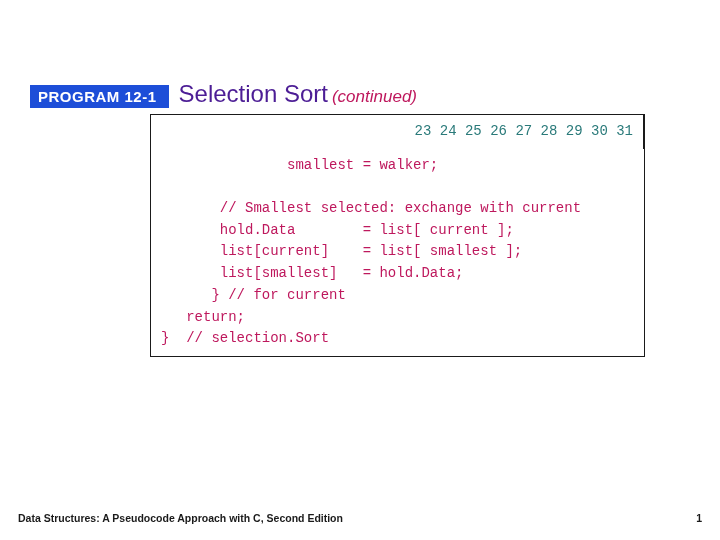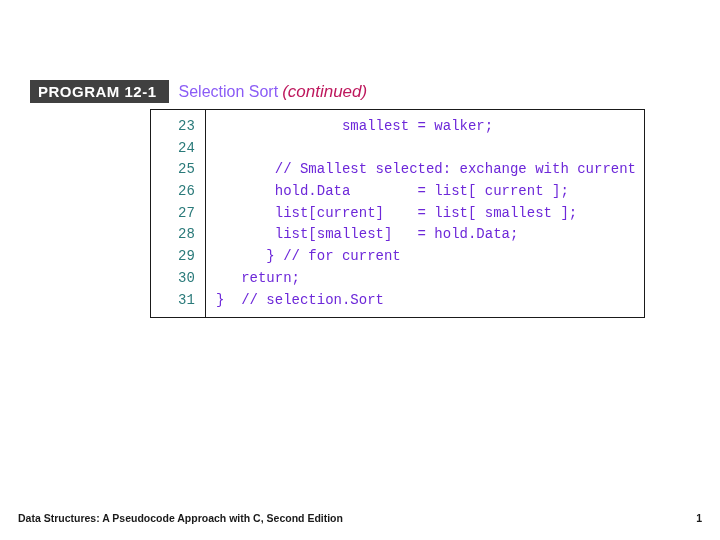--- a/index.html
+++ b/index.html
@@ -13,58 +13,59 @@
   .content {
     padding: 80px 30px 0 30px;
   }
   .program-header {
     display: flex;
     align-items: baseline;
     gap: 10px;
     margin-bottom: 6px;
   }
   .program-label {
-    background: #404040;
+    background: #1d4ed8;
     color: #ffffff;
     font-weight: 600;
     font-size: 15px;
     letter-spacing: 0.5px;
     padding: 3px 12px 3px 8px;
     font-family: Arial, sans-serif;
   }
   .program-title {
-    color: #8b5cf6;
-    font-size: 16px;
+    color: #4c1d95;
+    font-size: 24px;
     font-weight: 400;
     font-family: "Helvetica Neue", Arial, sans-serif;
   }
   .program-continued {
     color: #be185d;
     font-size: 17px;
     font-style: italic;
     font-family: "Helvetica Neue", Arial, sans-serif;
   }
   .code-box {
     border: 1px solid #1a1a1a;
     margin-left: 120px;
     width: 495px;
     display: flex;
+    flex-direction: column;
   }
   .line-numbers {
     border-right: 1px solid #1a1a1a;
     padding: 6px 10px 6px 14px;
     color: #2a7a7a;
     font-family: "Courier New", monospace;
     font-size: 14px;
     line-height: 1.55;
     text-align: right;
   }
   .code-area {
     padding: 6px 8px 6px 10px;
-    color: #6d28d9;
+    color: #be185d;
     font-family: "Courier New", monospace;
     font-size: 14px;
     line-height: 1.55;
     white-space: pre;
     flex: 1;
   }
   .footer {
     position: absolute;
     bottom: 16px;
     left: 18px;

